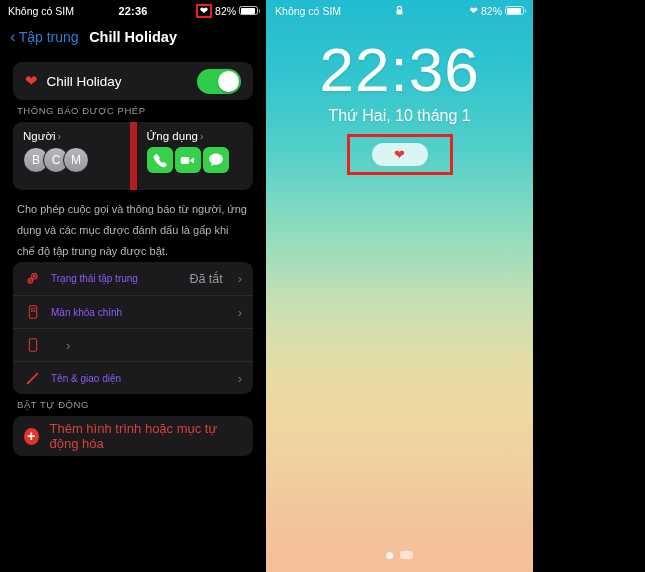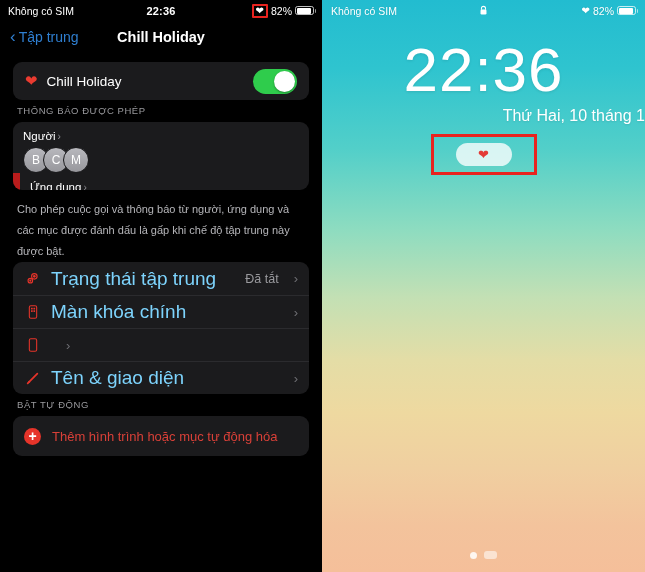--- a/index.html
+++ b/index.html
@@ -2,21 +2,21 @@
 <html><head>
 <meta charset="utf-8">
 <style>
   * { box-sizing: border-box; margin: 0; padding: 0; }
   html, body {
     width: 645px; height: 572px;
     background: #000;
     font-family: "Liberation Sans", sans-serif;
     overflow: hidden;
   }
-  .screens { display: flex; width: 645px; height: 572px; }
+  .screens { display: flex; width: 533px; height: 572px; }
 
   
   .left {
     width: 322px; height: 572px;
     background: #000;
     position: relative;
     color: #fff;
   }
   .statusbar {
     height: 21px;
@@ -97,21 +97,21 @@
     background: #fff;
     box-shadow: 0 1px 2px rgba(0,0,0,.35);
   }
 
   .sec-head {
     font-size: 9.5px; color: #9a9a9e; letter-spacing: .55px;
     text-transform: uppercase; padding: 5px 4px 6px 4px;
   }
 
   
-  .allow-card { display: flex; height: 68px; overflow: hidden; flex-direction: column; }
+  .allow-card { display: flex; height: 68px; overflow: hidden; }
   .allow-half { flex: 1; padding: 8px 10px 0 10px; position: relative; }
   .allow-half + .allow-half { border-left: 7px solid #b91c1c; }
   .allow-label {
     font-size: 11.5px; color: #fff;
     display: flex; align-items: center; gap: 2px; margin-bottom: 5px;
   }
   .allow-label .c { color: #8e8e93; font-size: 10px; }
   .avatars { display: flex; }
   .avatar {
     width: 26px; height: 26px; border-radius: 50%;
@@ -135,21 +135,21 @@
     padding: 9px 4px 0 4px;
   }
 
   
   .list .row {
     height: 33px; display: flex; align-items: center;
     padding: 0 11px; gap: 10px;
   }
   .list .row + .row { border-top: 1px solid #2b2b2e; }
   .row-ico { width: 17px; display:flex; align-items:center; justify-content:center; }
-  .row-label { font-size: 19px; color: #7dd3fc; flex: 1; }
+  .row-label { font-size: 10px; color: #8b5cf6; flex: 1; }
   .row-val { font-size: 12.5px; color: #9a9a9e; }
   .row-chev { color: #6e6e73; font-size: 13px; font-weight: 300; margin-left: 5px; }
 
   
   .auto-row {
     height: 40px; display: flex; align-items: center;
     padding: 0 11px; gap: 11px;
   }
   .plus {
     width: 17px; height: 17px; border-radius: 50%;
@@ -185,21 +185,21 @@
     position: absolute; left: 0; right: 0;
     display: flex; justify-content: center; align-items: center;
   }
   .r-right { margin-left: auto; display: flex; align-items: center; gap: 3px; }
   .clock {
     text-align: center; font-size: 62px; font-weight: 200;
     letter-spacing: 1px; margin-top: 18px; line-height: 1;
     text-shadow: 0 1px 3px rgba(0,0,0,.10);
   }
   .date {
-    text-align: right; font-size: 16px; font-weight: 400;
+    text-align: center; font-size: 16px; font-weight: 400;
     margin-top: 6px;
     text-shadow: 0 1px 2px rgba(0,0,0,.10);
   }
   .focus-wrap {
     display: flex; justify-content: center; margin-top: 9px;
   }
   .focus-hl {
     border: 3px solid #e8231f;
     padding: 6px 22px;
   }

